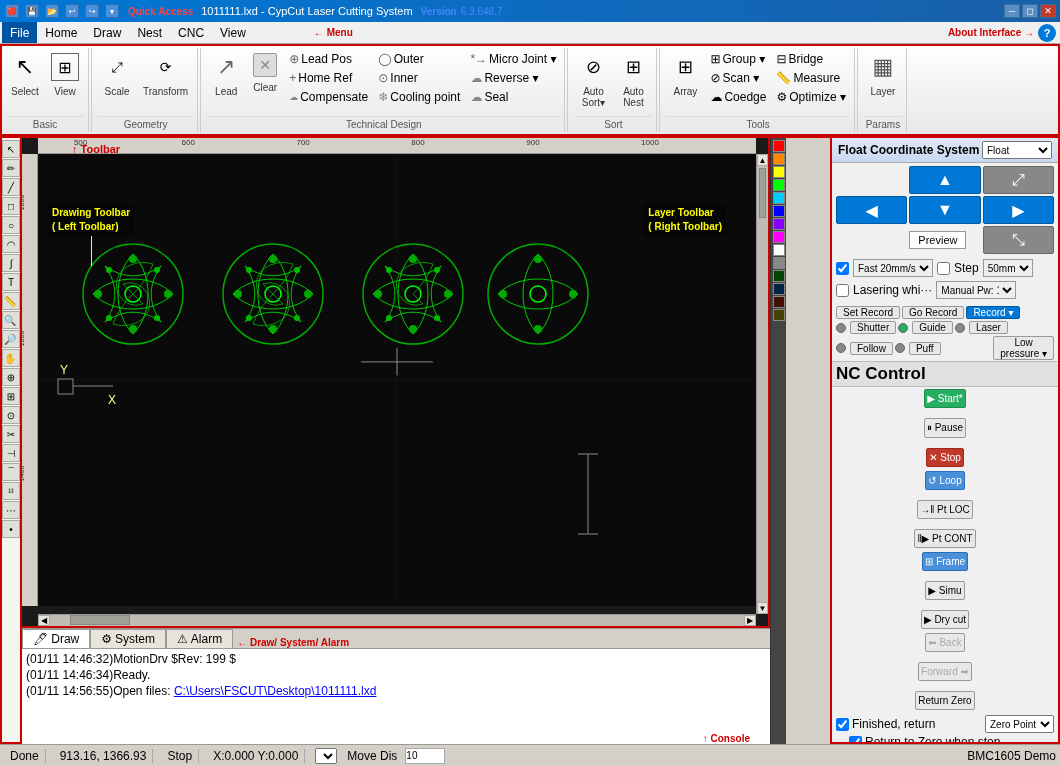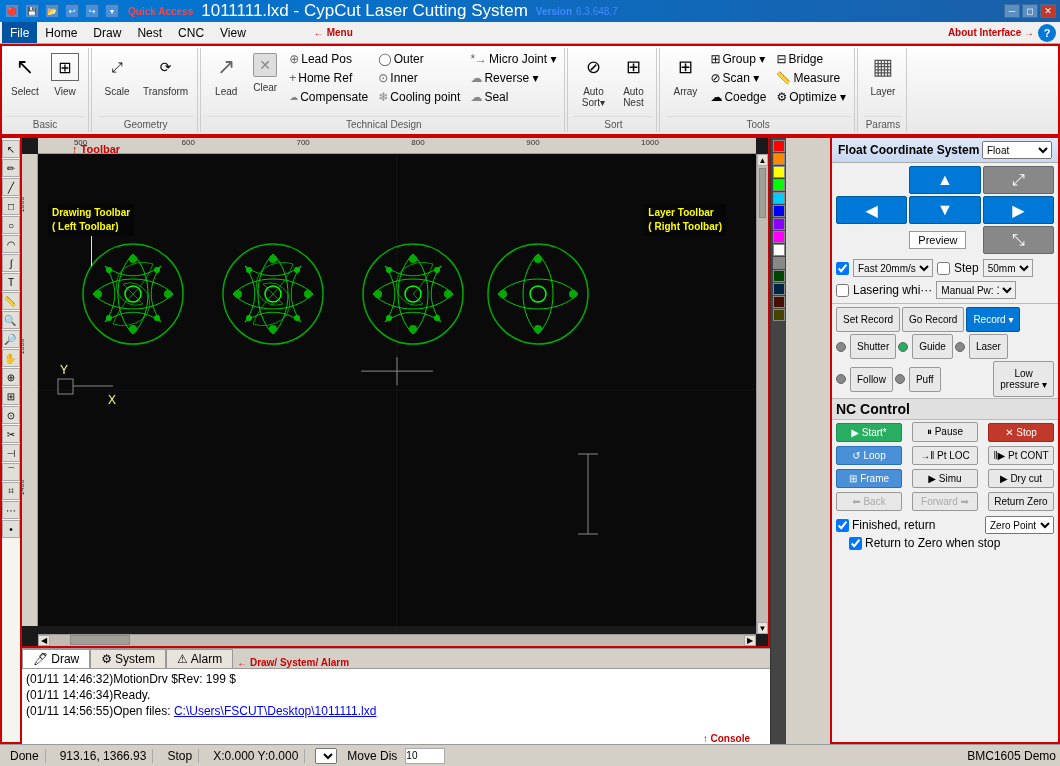--- a/index.html
+++ b/index.html
@@ -45,41 +45,41 @@
 
     
     .right-panel { width: 230px; background: #f0f0f0; border-left: 1px solid #999; display: flex; flex-direction: column; margin-left: 44px; }
     .rp-header { background: linear-gradient(to bottom, #e0e8f8, #c8d8f0); padding: 3px 6px; font-size: 11px; font-weight: bold; text-align: center; border-bottom: 1px solid #aaa; display: flex; align-items: center; justify-content: space-between; }
     .rp-divider { height: 1px; background: #bbb; margin: 2px 0; }
     .dir-btn { height: 28px; display: flex; align-items: center; justify-content: center; background: #0078d7; color: white; border: 1px solid #005a9e; cursor: pointer; border-radius: 2px; font-size: 16px; }
     .preview-btn { background: white; border: 1px solid #999; padding: 2px 8px; cursor: pointer; font-size: 11px; }
     .option-row { display: flex; align-items: center; gap: 4px; padding: 2px 4px; font-size: 10px; }
     .option-row select { font-size: 10px; height: 18px; border: 1px solid #999; }
     .option-row input[type=checkbox] { margin: 0; }
-    .control-btn { padding: 6px 6px; font-size: 10px; border: 1px solid #999; background: #e8e8e8; cursor: pointer; border-radius: 2px; white-space: nowrap; }
+    .control-btn { padding: 0 6px; font-size: 10px; border: 1px solid #999; background: #e8e8e8; cursor: pointer; border-radius: 2px; white-space: nowrap; }
     .control-btn.blue { background: #0078d7; color: white; border-color: #005a9e; }
     .control-row { display: flex; align-items: center; gap: 2px; padding: 1px 4px; }
     .led { width: 10px; height: 10px; border-radius: 50%; background: #888; border: 1px solid #666; display: inline-block; margin-right: 2px; }
     .led.green { background: #27ae60; }
-    .nc-section-title { font-size: 14px; font-weight: bold; padding: 2px 4px; background: #e0e0e0; border-top: 1px solid #bbb; border-bottom: 1px solid #bbb; }
-    .nc-row { display: flex; align-items: center; gap: 10px; padding: 2px 4px; }
+    .nc-section-title { font-size: 17px; font-weight: bold; padding: 2px 4px; background: #e0e0e0; border-top: 1px solid #bbb; border-bottom: 1px solid #bbb; }
+    .nc-row { display: flex; align-items: center; gap: 10px; padding: 2px 4px; flex-direction: column; }
     .nc-btn { flex: 1; padding: 3px 2px; font-size: 10px; border: 1px solid #999; background: #e8e8e8; cursor: pointer; border-radius: 2px; text-align: center; white-space: nowrap; display: flex; align-items: center; justify-content: center; gap: 2px; }
     .nc-btn.start { background: #27ae60; color: white; border-color: #1e8e50; }
     .nc-btn.stop-red { background: #c0392b; color: white; border-color: #a0291b; }
     .nc-btn.blue { background: #4a90d9; color: white; border-color: #2a70b9; }
     .footer-checks { padding: 2px 4px; font-size: 10px; }
     .footer-checks label { display: flex; align-items: center; gap: 3px; padding: 1px 0; }
 
     
     .canvas-tabs { height: 20px; background: #d4d0c8; border-top: 1px solid #999; display: flex; align-items: flex-end; }
     .canvas-tab { padding: 2px 10px; background: #e8e4dc; border: 1px solid #999; border-bottom: none; cursor: pointer; font-size: 11px; display: flex; align-items: center; gap: 3px; }
     .canvas-tab.active { background: white; }
 
     
-    .log-area { height: 76px; background: white; border-top: 1px solid #999; overflow-y: auto; padding: 2px 4px; font-size: 11px; font-family: monospace; }
+    .log-area { height: 96px; background: white; border-top: 1px solid #999; overflow-y: auto; padding: 2px 4px; font-size: 11px; font-family: monospace; }
     .log-line { padding: 1px 0; }
     .log-link { color: blue; text-decoration: underline; cursor: pointer; }
 
     
     .status-bar { height: 22px; background: #d4d0c8; border-top: 1px solid #999; display: flex; align-items: center; padding: 0 4px; gap: 8px; font-size: 11px; }
     .status-seg { padding: 0 6px; border-right: 1px solid #aaa; white-space: nowrap; }
 
     
     .ruler-num { font-size: 8px; color: #333; position: absolute; }
 
@@ -92,21 +92,21 @@
 
 <div class="title-bar">
   <div class="title-bar-left">
     <div class="qa-icon">🔴</div>
     <div class="qa-icon">💾</div>
     <div class="qa-icon">📂</div>
     <div class="qa-icon">↩</div>
     <div class="qa-icon">↪</div>
     <div class="qa-icon">▾</div>
     <span style="color:#ff4444; font-weight:bold; font-size:10px; margin: 0 4px;">Quick Access</span>
-    <span style="color:white; font-size:17px;">1011111.lxd - CypCut Laser Cutting System</span>
+    <span style="color:white; font-size:11px;">1011111.lxd - CypCut Laser Cutting System</span>
     <span style="color:#4488ff; font-weight:bold; font-size:10px; margin-left:4px;">Version</span>
     <span style="color:#4488ff; font-size:10px;">6.3.648.7</span>
   </div>
   <div class="title-bar-right">
     <div class="title-btn">─</div>
     <div class="title-btn">◻</div>
     <div class="title-btn close">✕</div>
   </div>
 </div>
 

